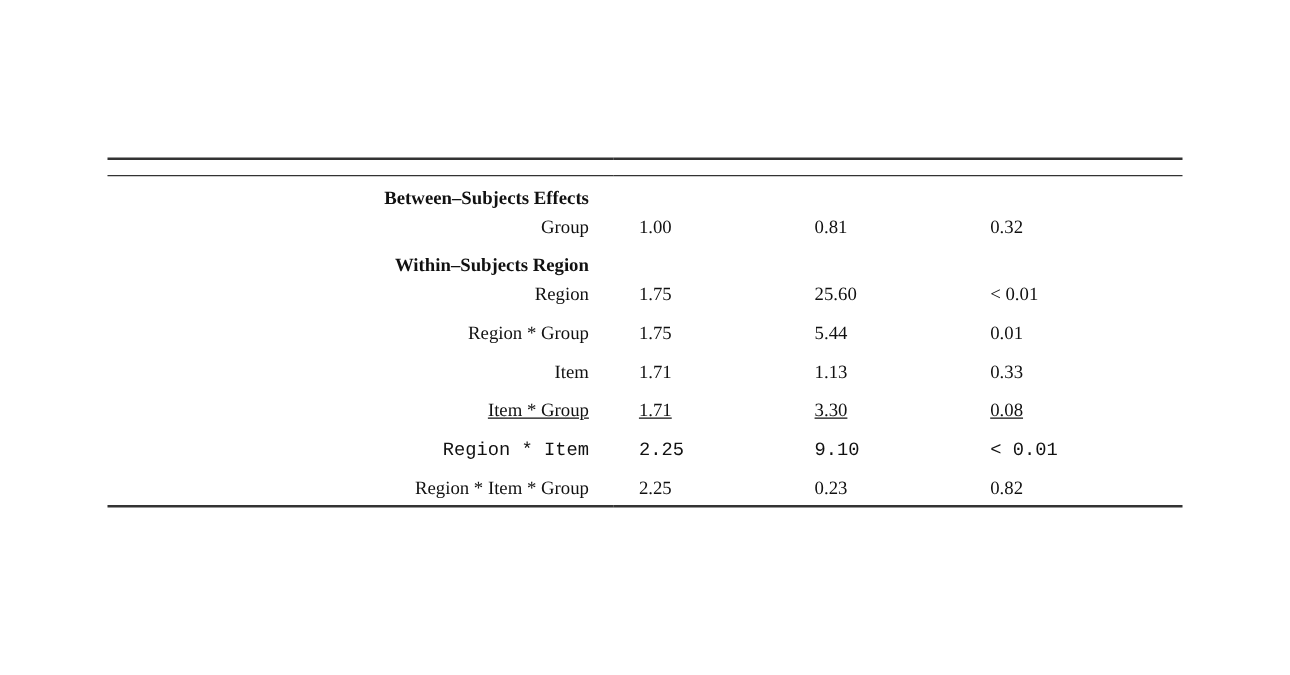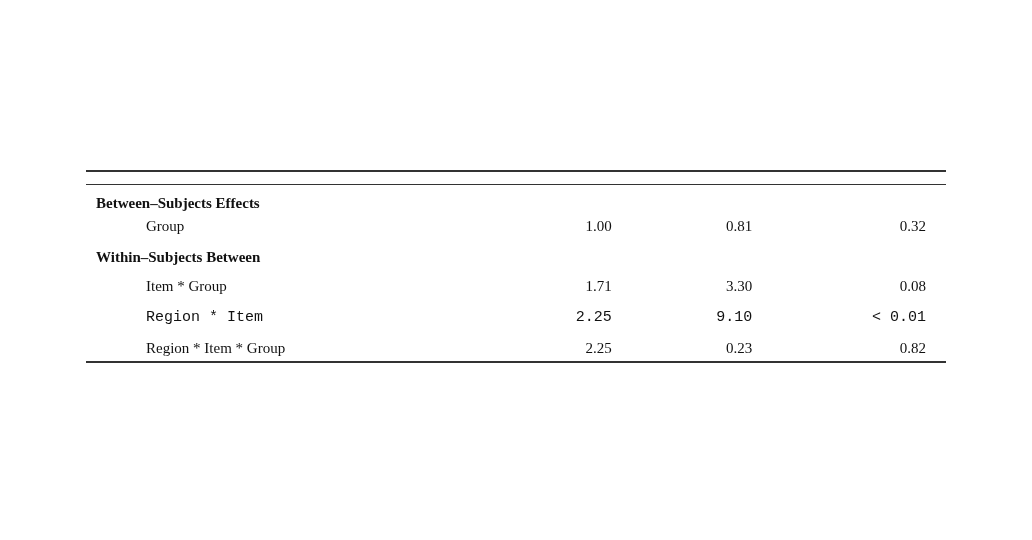--- a/index.html
+++ b/index.html
@@ -42,36 +42,36 @@
       text-align: left;
       padding-left: 10px;
     }
 
     tbody tr td {
       padding: 4px 20px;
       vertical-align: middle;
     }
 
     tbody tr td.col-label {
-      text-align: left;
+      text-align: right;
       padding-left: 10px;
     }
 
     tbody tr td.col-label.section-header {
       font-weight: bold;
       padding-top: 10px;
       padding-bottom: 2px;
     }
 
     tbody tr td.col-label.indented {
       padding-left: 60px;
     }
 
     tbody tr td.col-num {
-      text-align: right;
+      text-align: left;
     }
 
     tfoot tr td {
       border-top: 2px solid #333;
       padding: 4px;
     }
 
     .row-gap td {
       padding-top: 10px;
     }
@@ -96,26 +96,44 @@
     <td></td>
     <td></td>
   </tr>
         <tr>
         <td class="col-label indented">Group</td>
         <td class="col-num">1.00</td>
         <td class="col-num">0.81</td>
         <td class="col-num">0.32</td>
       </tr>
         <tr class="row-gap">
-    <td class="col-label section-header" colspan="1">Within–Subjects Between</td>
+    <td class="col-label section-header" colspan="1">Within–Subjects Region</td>
     <td></td>
     <td></td>
     <td></td>
   </tr>
+        <tr>
+        <td class="col-label indented">Region</td>
+        <td class="col-num">1.75</td>
+        <td class="col-num">25.60</td>
+        <td class="col-num">&lt; 0.01</td>
+      </tr>
         <tr style="padding-top: 6px;">
+        <td class="col-label indented" style="padding-top:10px">Region * Group</td>
+        <td class="col-num" style="padding-top:10px">1.75</td>
+        <td class="col-num" style="padding-top:10px">5.44</td>
+        <td class="col-num" style="padding-top:10px">0.01</td>
+      </tr>
+        <tr style="padding-top: 6px;">
+        <td class="col-label indented" style="padding-top:10px">Item</td>
+        <td class="col-num" style="padding-top:10px">1.71</td>
+        <td class="col-num" style="padding-top:10px">1.13</td>
+        <td class="col-num" style="padding-top:10px">0.33</td>
+      </tr>
+        <tr style="padding-top: 6px; text-decoration: underline;">
         <td class="col-label indented" style="padding-top:10px">Item * Group</td>
         <td class="col-num" style="padding-top:10px">1.71</td>
         <td class="col-num" style="padding-top:10px">3.30</td>
         <td class="col-num" style="padding-top:10px">0.08</td>
       </tr>
         <tr style="padding-top: 6px; font-family: Liberation Mono, monospace;">
         <td class="col-label indented" style="padding-top:10px">Region * Item</td>
         <td class="col-num" style="padding-top:10px">2.25</td>
         <td class="col-num" style="padding-top:10px">9.10</td>
         <td class="col-num" style="padding-top:10px">&lt; 0.01</td>

